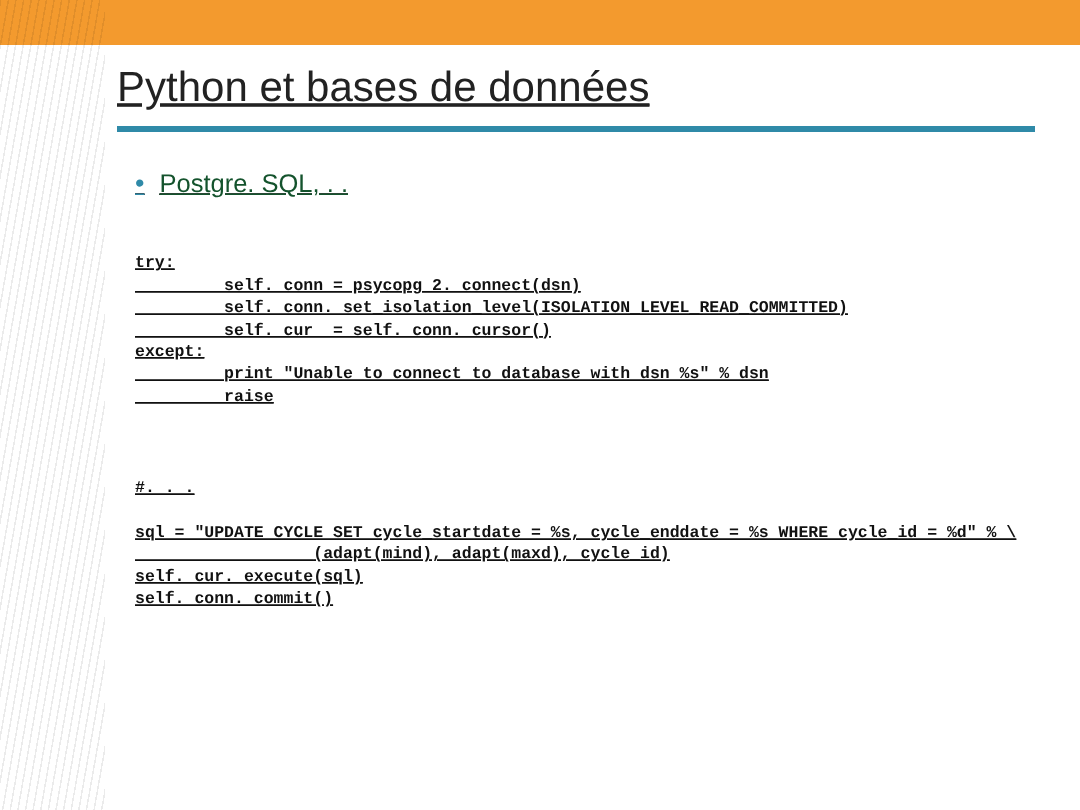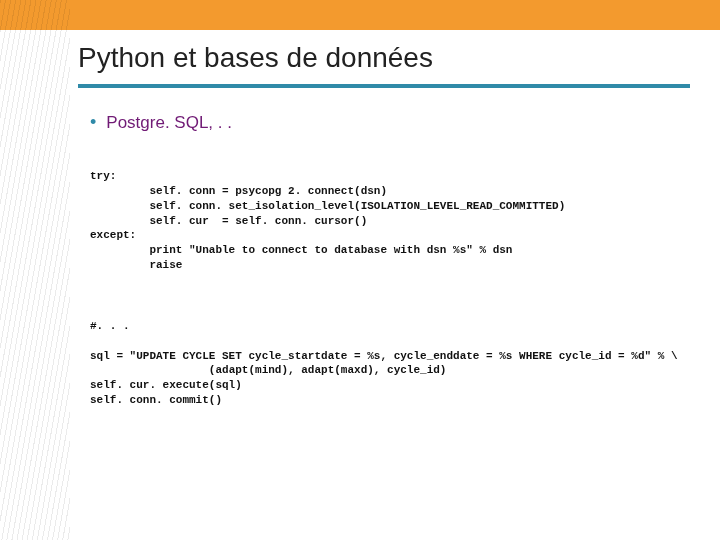--- a/index.html
+++ b/index.html
@@ -1,15 +1,15 @@
 <!DOCTYPE html>
 <html><head>
 <meta charset="utf-8">
 <style>
-  * { margin: 0; padding: 0; box-sizing: border-box; }
+  * { margin: 0; padding: 0; box-sizing: border-box; text-decoration: underline; }
   body {
     width: 720px;
     height: 540px;
     background: #fff;
     font-family: Arial, Helvetica, sans-serif;
     position: relative;
     overflow: hidden;
   }
   .orange-bar {
     position: absolute;
@@ -63,21 +63,21 @@
     align-items: baseline;
     margin-bottom: 18px;
   }
   .bullet-dot {
     color: #2f8aa8;
     font-size: 18px;
     margin-right: 10px;
   }
   .bullet-text {
     font-size: 17px;
-    color: #701a75;
+    color: #14532d;
   }
   .code-block {
     font-family: "Courier New", Courier, monospace;
     font-size: 11px;
     font-weight: bold;
     color: #111;
     white-space: pre;
     line-height: 1.35;
     margin-top: 36px;
   }

